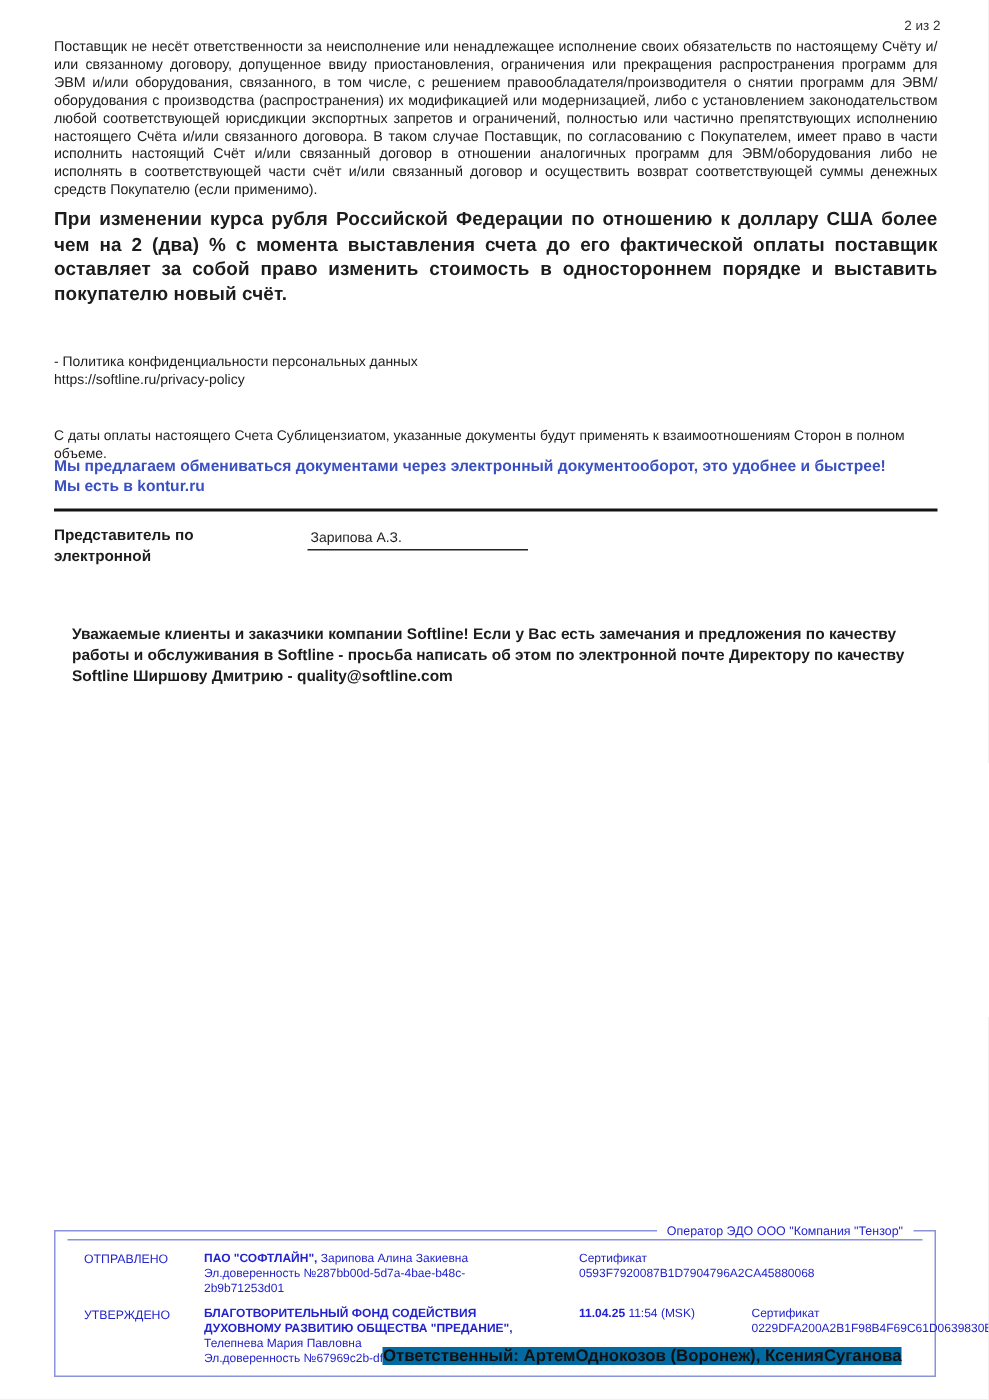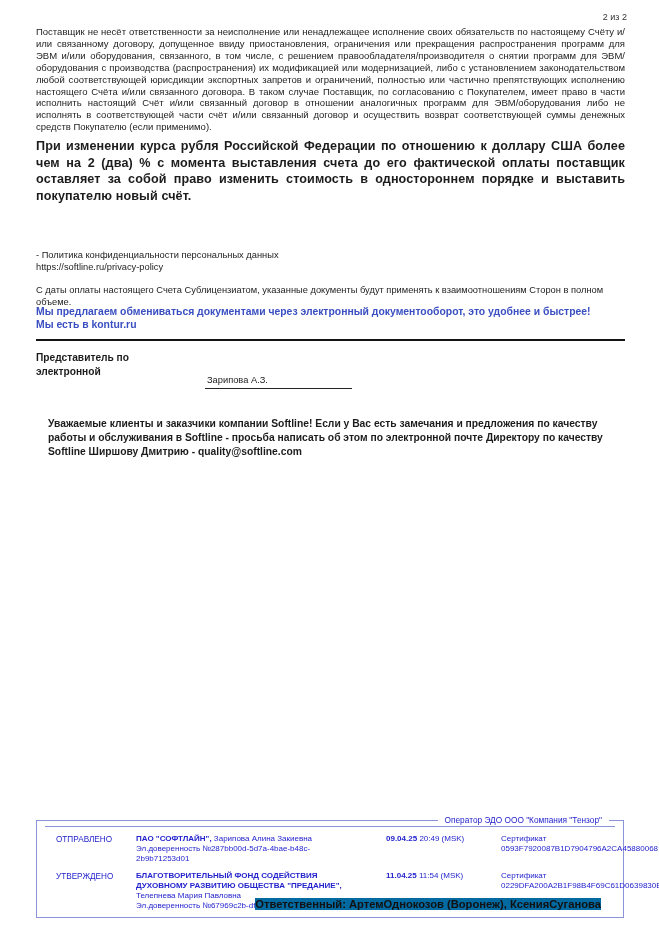--- a/index.html
+++ b/index.html
@@ -29,39 +29,39 @@
   }
   .para-currency {
     top: 138px;
     font-size: 12.6px;
     font-weight: bold;
     line-height: 16.5px;
     text-align: justify;
     letter-spacing: 0.1px;
   }
   .para-paying { top: 226px; font-size: 9.3px; line-height: 11.5px; }
-  .para-policy { top: 250px; font-size: 9.3px; line-height: 11.5px; }
+  .para-policy { top: 236px; font-size: 9.3px; line-height: 11.5px; }
   .para-apply  { top: 285px; font-size: 9.3px; line-height: 11.5px; }
   .para-promo  {
     top: 305px;
     font-size: 10.4px;
     font-weight: bold;
     line-height: 13px;
   }
   .rule {
     top: 339px;
     height: 2.4px;
     background: #141414;
   }
   .sig-label {
     top: 351px; left: 36px; width: 150px;
     font-size: 10.2px; font-weight: bold; line-height: 13.5px;
   }
   .sig-line {
-    top: 373px; left: 205px; width: 147px;
+    top: 351px; left: 205px; width: 147px;
     font-size: 9.3px;
     padding: 2px 0 3px 2px;
     border-bottom: 1.4px solid #222;
   }
   .para-quality {
     top: 417px;
     font-size: 10.3px;
     font-weight: bold;
     line-height: 13.8px;
     margin-left: 12px;
@@ -158,24 +158,20 @@
 
     <div class="stamp-divider"></div>
 
     <div class="stamp-row">
       <div class="stamp-status">ОТПРАВЛЕНО</div>
       <div class="stamp-party">
         <span class="org">ПАО "СОФТЛАЙН",</span>
         <span>Зарипова Алина Закиевна</span>
         <div class="stamp-attorney">Эл.доверенность №287bb00d-5d7a-4bae-b48c-2b9b71253d01</div>
       </div>
-      <div class="stamp-when">
-        <span class="d">09.04.25</span>
-        <span>20:49 (MSK)</span>
-      </div>
       <div class="stamp-cert">Сертификат 0593F7920087B1D7904796A2CA45880068</div>
     </div>
 
     <div class="stamp-row">
       <div class="stamp-status">УТВЕРЖДЕНО</div>
       <div class="stamp-party">
         <span class="org">БЛАГОТВОРИТЕЛЬНЫЙ ФОНД СОДЕЙСТВИЯ ДУХОВНОМУ РАЗВИТИЮ ОБЩЕСТВА "ПРЕДАНИЕ",</span>
         <div>Телепнева Мария Павловна</div>
         <div class="stamp-attorney">Эл.доверенность №67969c2b-df28-463b-9ece-e361b3fff4f4</div>
       </div>

